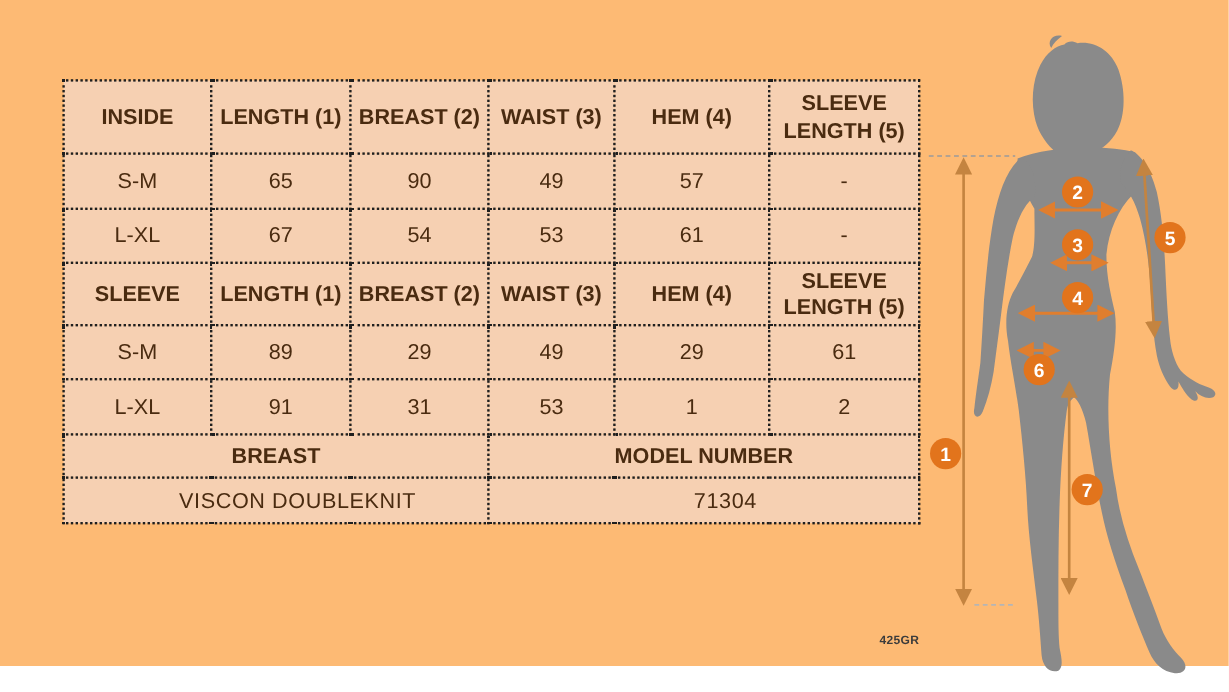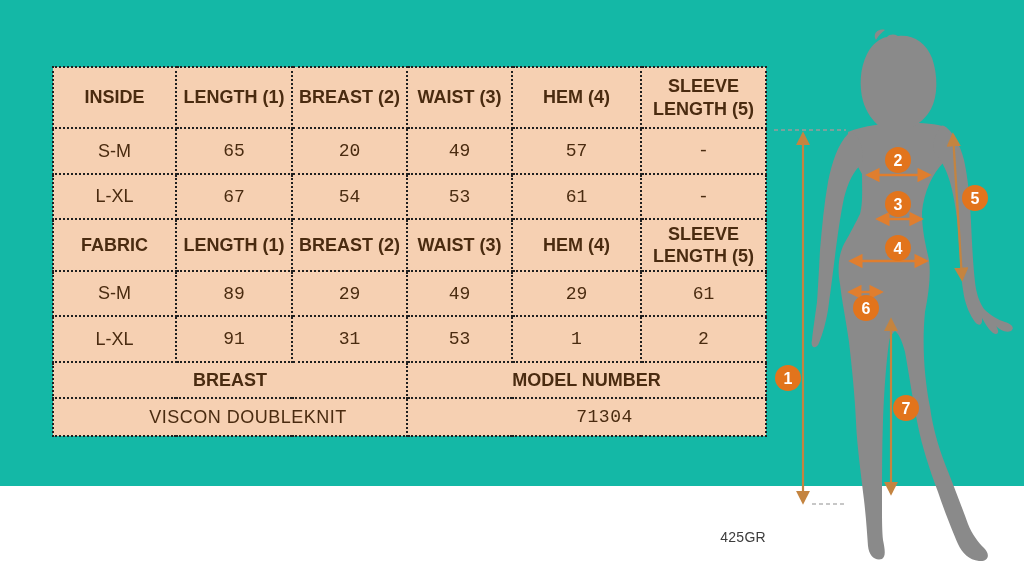--- a/index.html
+++ b/index.html
@@ -1,32 +1,32 @@
 <!DOCTYPE html>
 <html><head>
 <meta charset="utf-8">
 <style>
   * { margin:0; padding:0; box-sizing:border-box; }
   html,body { width:1024px; height:577px; background:#ffffff; overflow:hidden;
               font-family:"Liberation Sans", sans-serif; }
-  .stage { position:relative; width:1024px; height:486px; background:#14b8a6; }
+  .stage { position:relative; width:1024px; height:555px; background:#fdba74; }
 
   
   table.size-chart { position:absolute; left:52px; top:66px; width:713px;
                      border-collapse:collapse; table-layout:fixed; }
   table.size-chart td { border:2px dotted #1f1f1f; text-align:center; vertical-align:middle;
                         background:#F6D0B2; color:#4A2B10; font-size:18px; }
   td.hd { background:#E8772B; color:#3A2106; font-weight:bold; font-size:15px;
           line-height:1.25; padding:2px 6px; }
   td.lbl { font-weight:normal; font-size:15px; color:#2B1A08; }
-  td.val { font-family:Liberation Mono, monospace; font-size:17px; }
+  td.val { font-family:Liberation Sans, sans-serif; font-size:17px; }
   td.fval { font-size:15px; letter-spacing:.5px;padding-left:36px; }
 
   .note { position:absolute; left:620px; top:529px; width:146px; text-align:right;
-          font-size:14px; font-weight:400; color:#3c3c3c; letter-spacing:.3px; }
+          font-size:10px; font-weight:700; color:#3c3c3c; letter-spacing:.3px; }
 
   
   svg.guide { position:absolute; left:772px; top:12px; }
   .marker-num { font-family:"Liberation Sans", sans-serif; font-size:16px; font-weight:bold;
                 fill:#ffffff; text-anchor:middle; }
 </style>
 </head>
 <body>
 
 <div class="stage">
@@ -46,36 +46,36 @@
       <td class="hd">INSIDE</td>
       <td class="hd">LENGTH (1)</td>
       <td class="hd">BREAST (2)</td>
       <td class="hd">WAIST (3)</td>
       <td class="hd">HEM (4)</td>
       <td class="hd">SLEEVE LENGTH (5)</td>
     </tr>
     <tr style="height:46px">
       <td class="lbl">S-M</td>
       <td class="val">65</td>
-      <td class="val">20</td>
+      <td class="val">90</td>
       <td class="val">49</td>
       <td class="val">57</td>
       <td class="val">-</td>
     </tr>
     <tr style="height:45px">
       <td class="lbl">L-XL</td>
       <td class="val">67</td>
       <td class="val">54</td>
       <td class="val">53</td>
       <td class="val">61</td>
       <td class="val">-</td>
     </tr>
 
     <tr style="height:52px">
-      <td class="hd">FABRIC</td>
+      <td class="hd">SLEEVE</td>
       <td class="hd">LENGTH (1)</td>
       <td class="hd">BREAST (2)</td>
       <td class="hd">WAIST (3)</td>
       <td class="hd">HEM (4)</td>
       <td class="hd">SLEEVE LENGTH (5)</td>
     </tr>
     <tr style="height:45px">
       <td class="lbl">S-M</td>
       <td class="val">89</td>
       <td class="val">29</td>

